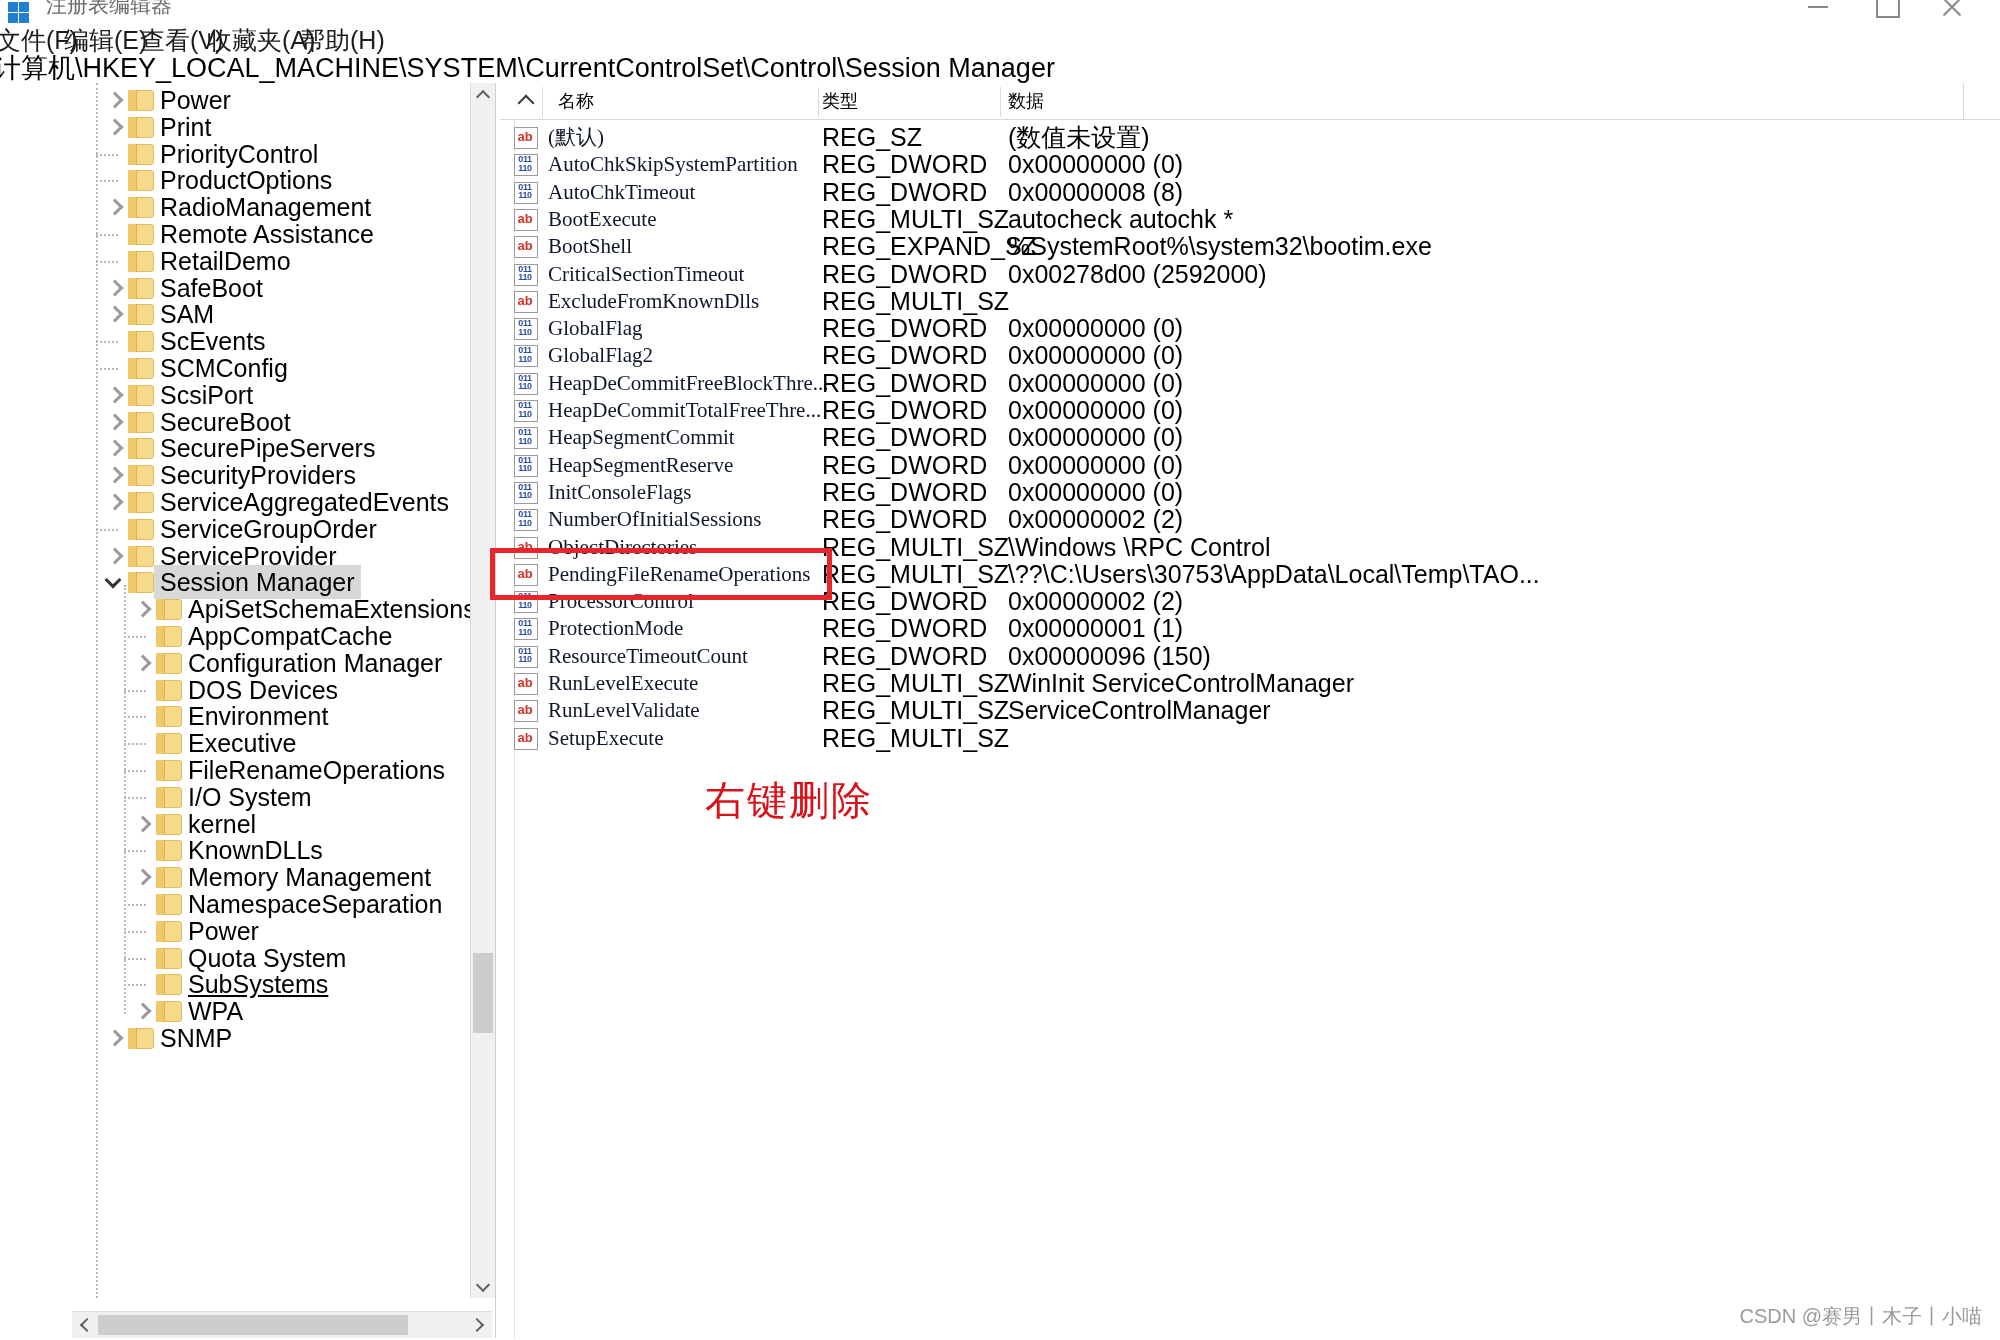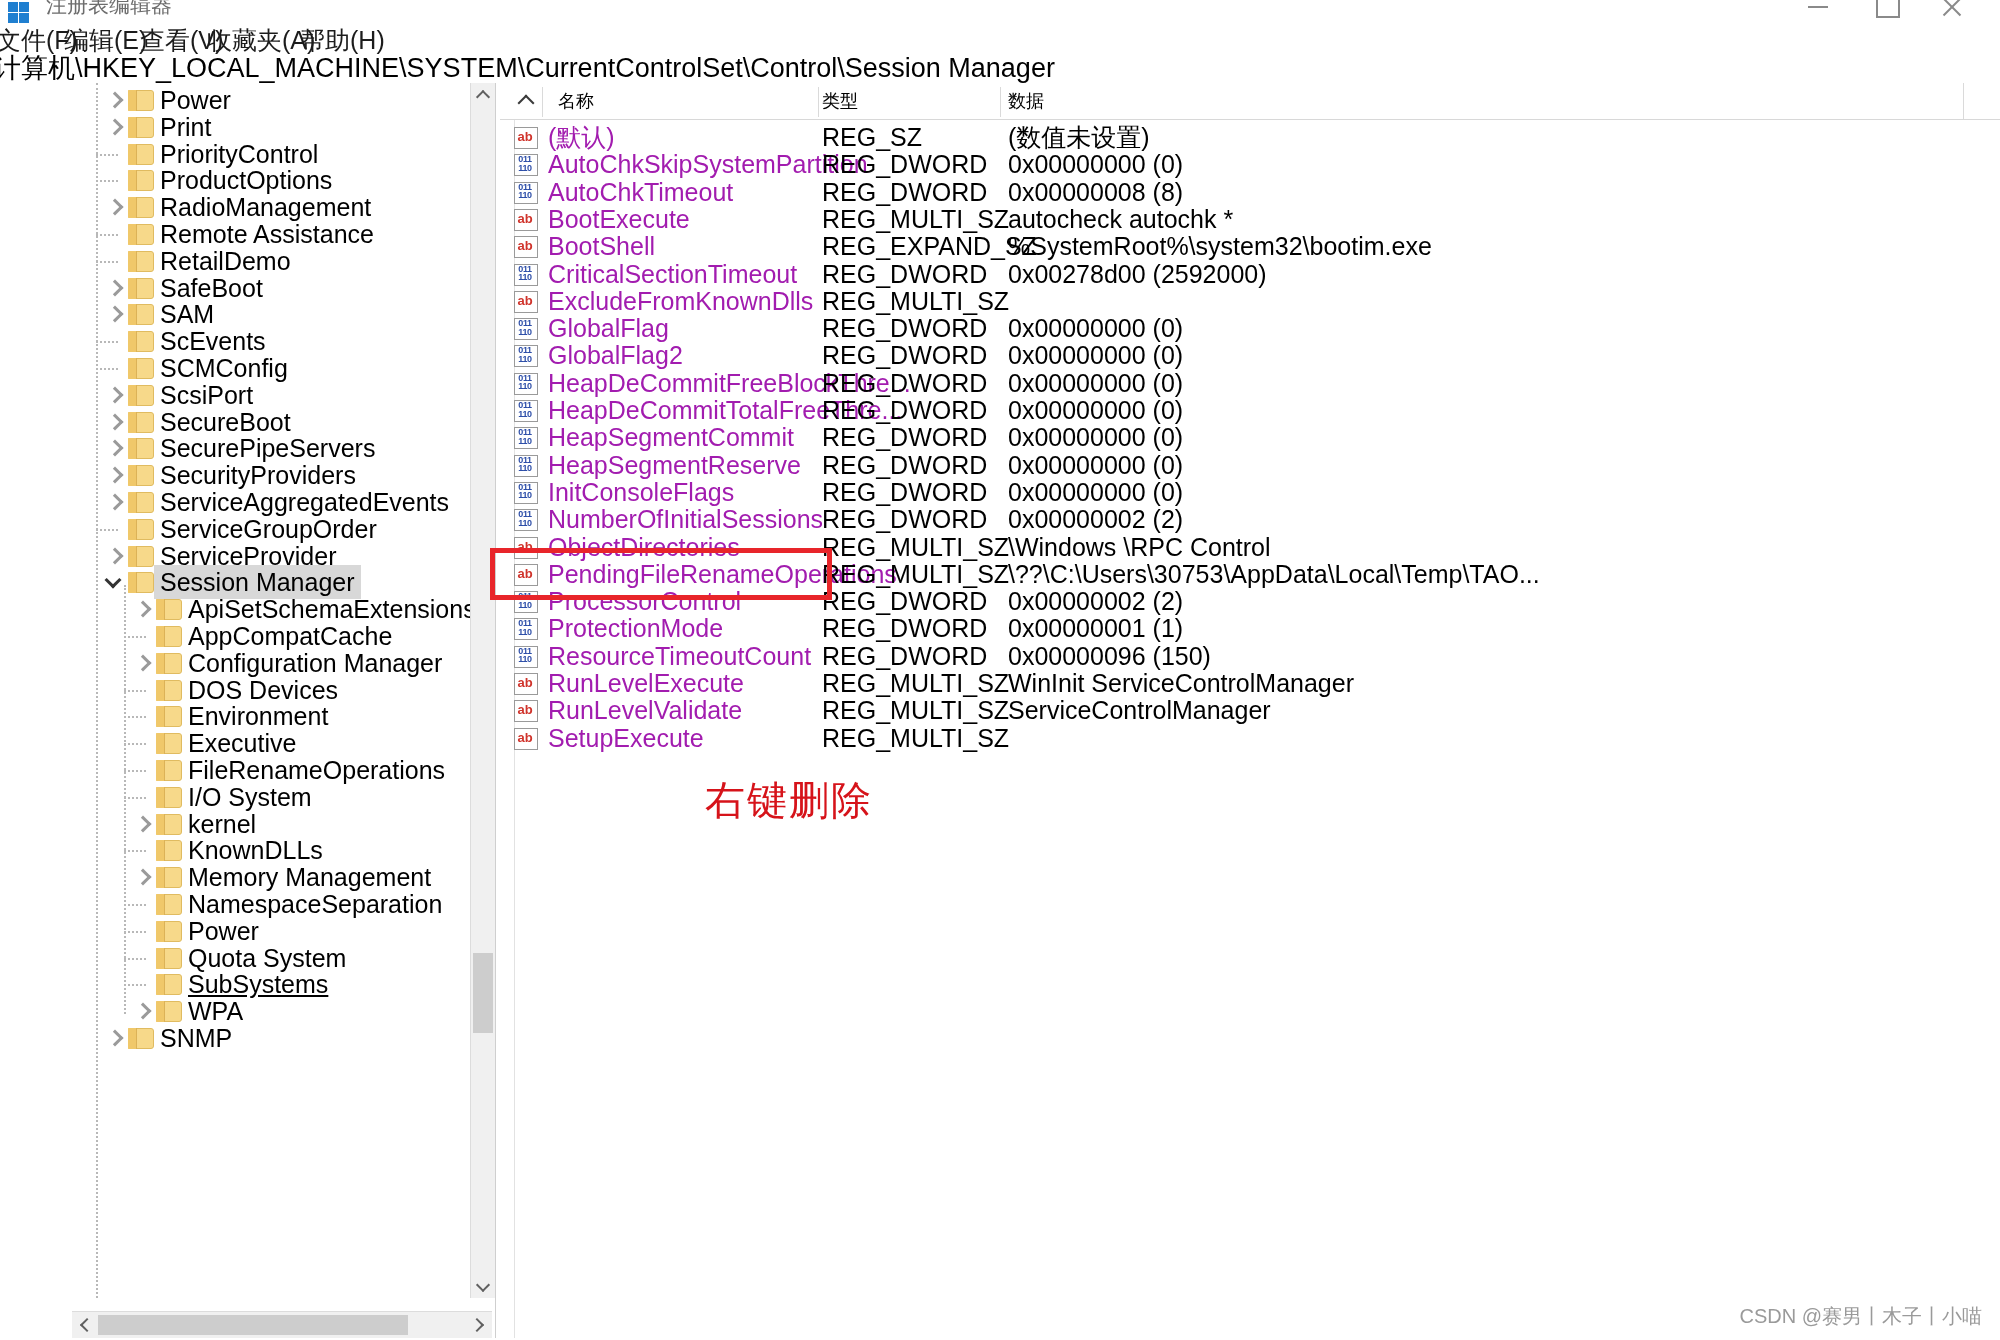--- a/index.html
+++ b/index.html
@@ -177,21 +177,21 @@
     font-size:18px;color:#000000;white-space:nowrap;
   }
   .col-sep{
     position:absolute;top:4px;width:0;height:30px;border-left:1px solid #dadada;
   }
   .list-row{
     position:absolute;left:0;width:1500px;height:27.3px;
   }
   .cell-name{
     position:absolute;left:48px;top:0;
-    font-size:25px;color:#a21caf;line-height:27.3px;white-space:nowrap;
+    font-size:21px;color:#0f172a;line-height:27.3px;white-space:nowrap;font-family:Liberation Serif, serif;
   }
   .cell-type{
     position:absolute;left:322px;top:0;
     font-size:25px;color:#000;line-height:27.3px;white-space:nowrap;
   }
   .cell-data{
     position:absolute;left:508px;top:0;
     font-size:25px;color:#000;line-height:27.3px;white-space:nowrap;
   }
   

